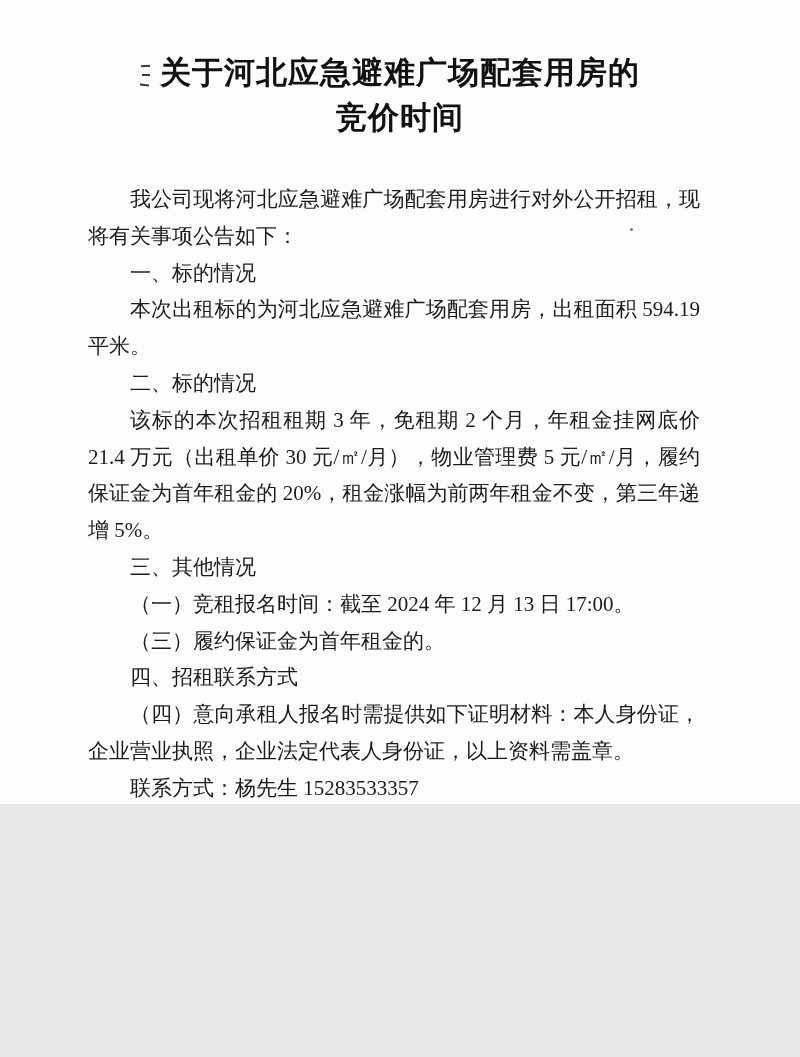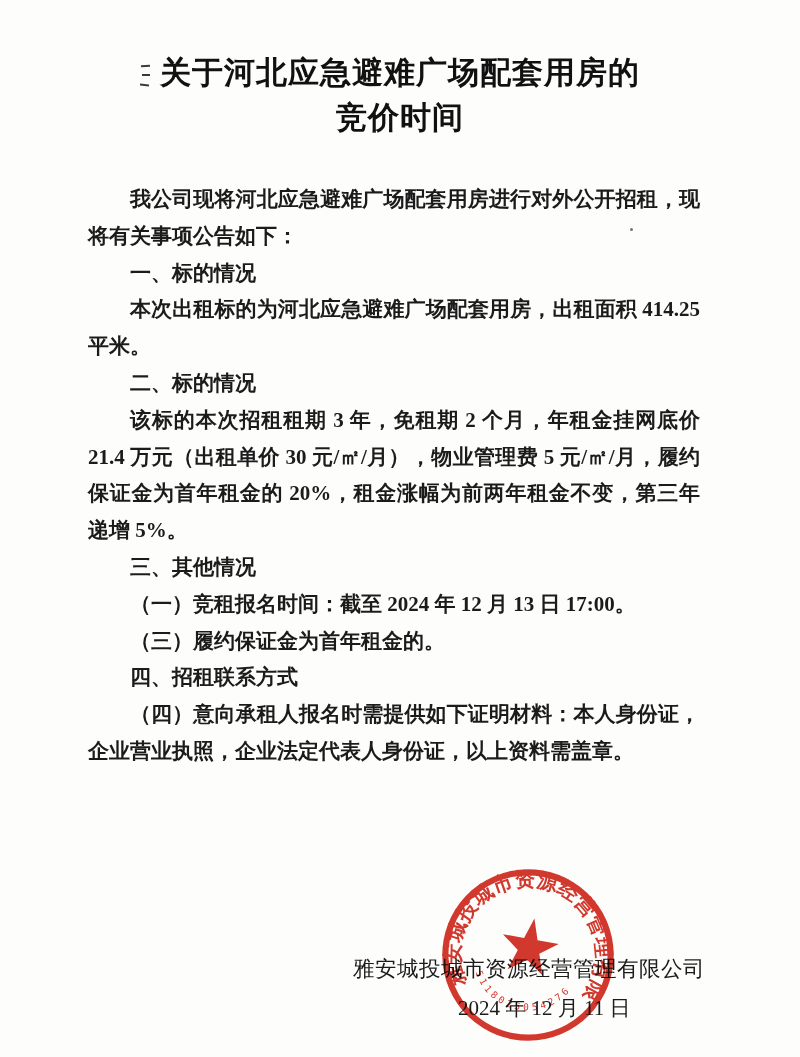--- a/index.html
+++ b/index.html
@@ -1,42 +1,41 @@
 <!DOCTYPE html>
 <html lang="zh"><head>
 <meta charset="utf-8">
 <title>招租公告</title>
 <style>
   * { margin: 0; padding: 0; box-sizing: border-box; }
   html, body { background: #e8e8e8; }
   .page {
     position: relative;
     width: 800px;
-    height: 1057px;
+    height: 804px;
     margin: 0 auto;
     background: #fdfdfc;
     color: #1b1b1b;
     font-family: "Liberation Serif", "DejaVu Serif", serif;
     overflow: hidden;
   }
   .doc-title {
     margin-top: 50px;
     text-align: center;
     font-size: 31px;
     line-height: 45px;
     font-weight: 700;
     letter-spacing: 1px;
     color: #111;
   }
   .doc-body {
     margin: 41px 100px 0 88px;
     font-size: 21px;
     line-height: 36.8px;
     text-align: justify;
-    font-weight: bold;
   }
   .para {
     text-indent: 2em;
     text-justify: inter-ideograph;
   }
   
   .seal {
     position: absolute;
     left: 433px;
     top: 860px;
@@ -77,28 +76,29 @@
 <div class="page">
 
   <h1 class="doc-title">
     <span>关于河北应急避难广场配套用房的</span><br>
     <span>竞价时间</span>
   </h1>
 
   <div class="doc-body">
     <p class="para">我公司现将河北应急避难广场配套用房进行对外公开招租，现将有关事项公告如下：</p>
     <p class="para">一、标的情况</p>
-    <p class="para">本次出租标的为河北应急避难广场配套用房，出租面积 414.25 平米。</p>
+    <p class="para">本次出租标的为河北应急避难广场配套用房，出租面积 594.19 平米。</p>
     <p class="para">二、标的情况</p>
     <p class="para">该标的本次招租租期 3 年，免租期 2 个月，年租金挂网底价 21.4 万元（出租单价 30 元/㎡/月），物业管理费 5 元/㎡/月，履约保证金为首年租金的 20%，租金涨幅为前两年租金不变，第三年递增 5%。</p>
     <p class="para">三、其他情况</p>
     <p class="para">（一）竞租报名时间：截至 2024 年 12 月 13 日 17:00。</p>
     <p class="para">（三）履约保证金为首年租金的。</p>
     <p class="para">四、招租联系方式</p>
     <p class="para">（四）意向承租人报名时需提供如下证明材料：本人身份证，企业营业执照，企业法定代表人身份证，以上资料需盖章。</p>
+    <p class="para">联系方式：杨先生 15283533357</p>
   </div>
 
   <div class="signature-company">雅安城投城市资源经营管理有限公司</div>
   <div class="signature-date">2024 年 12 月 11 日</div>
 
   <div class="seal">
     <svg viewBox="0 0 200 200" xmlns="http://www.w3.org/2000/svg">
       <defs>
         <path id="ringPath" d="M 41,141 A 72,72 0 1 1 159,141" fill="none"></path>
         <path id="codePath" d="M 47,124 A 58,58 0 0 0 153,124" fill="none"></path>

